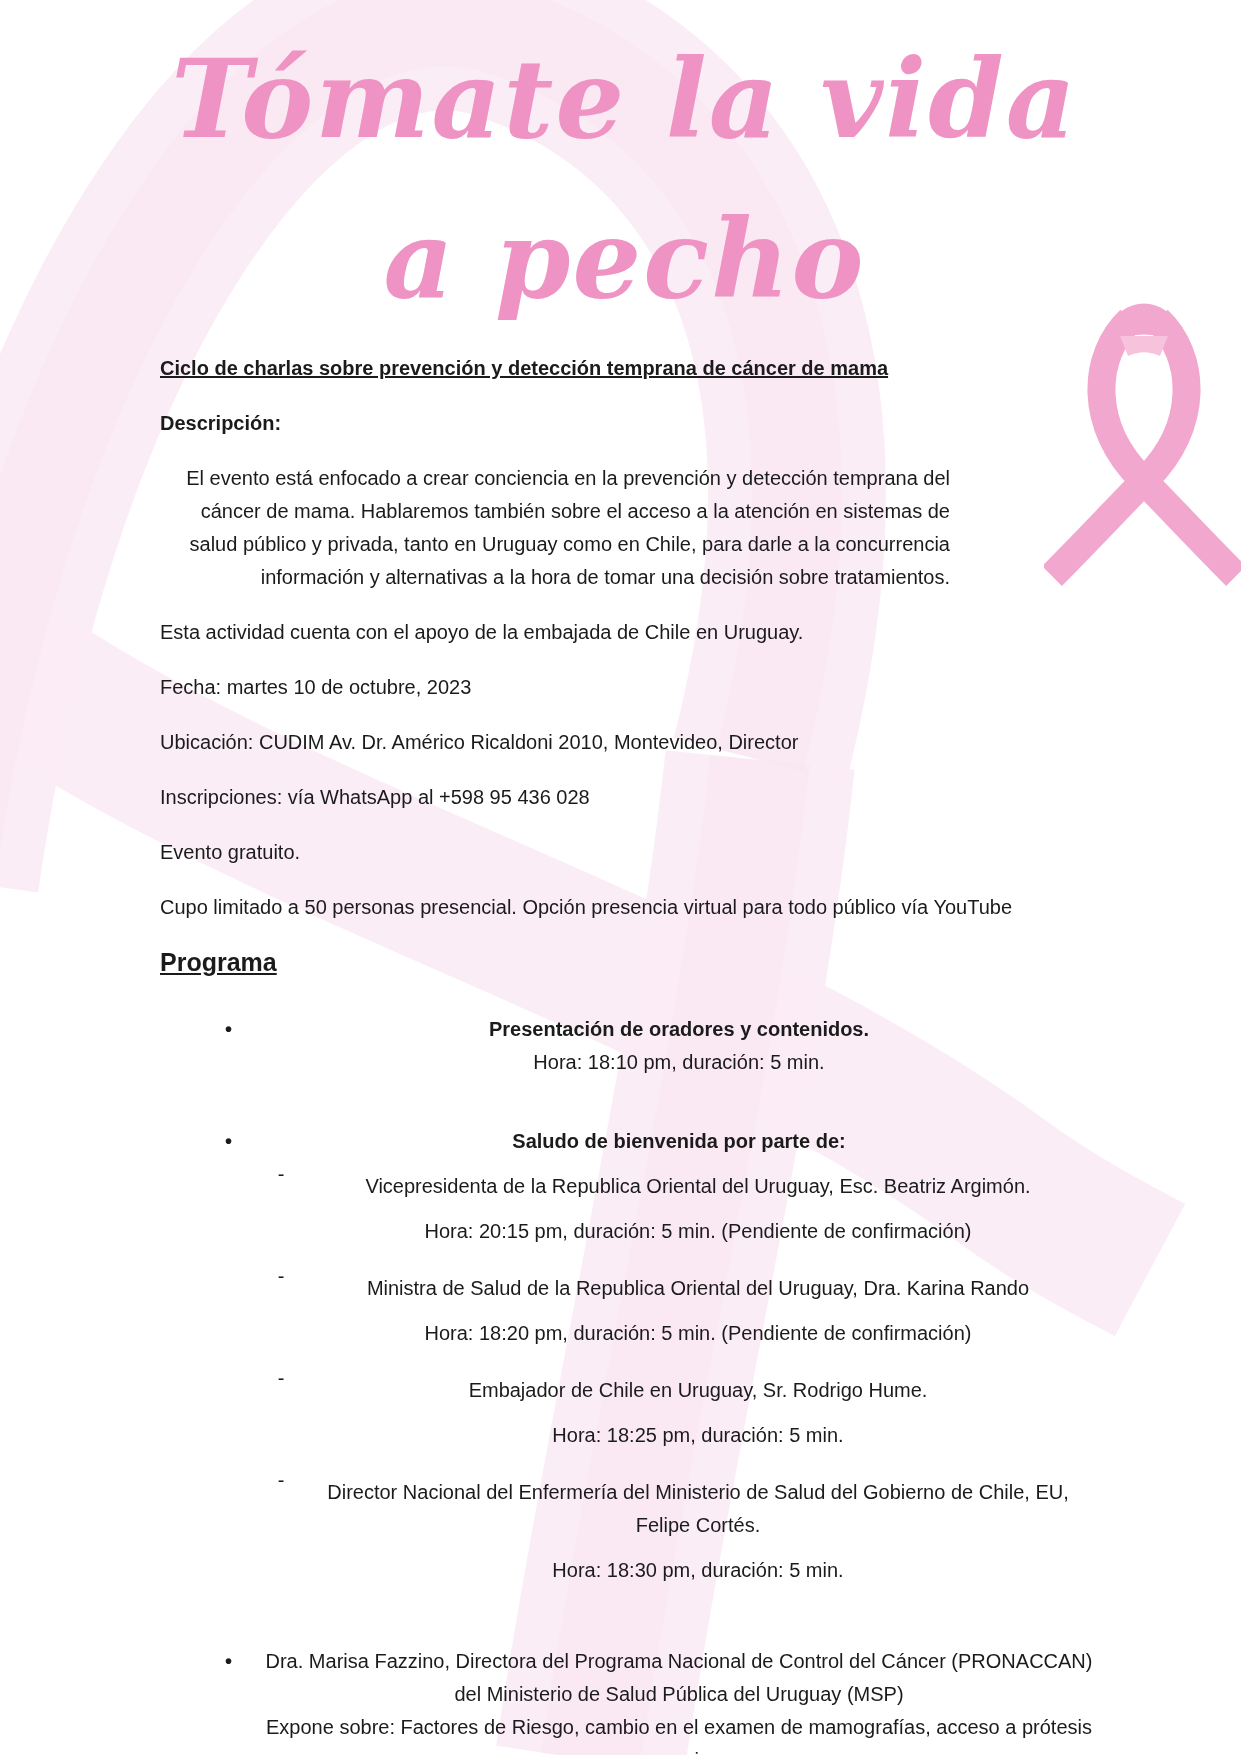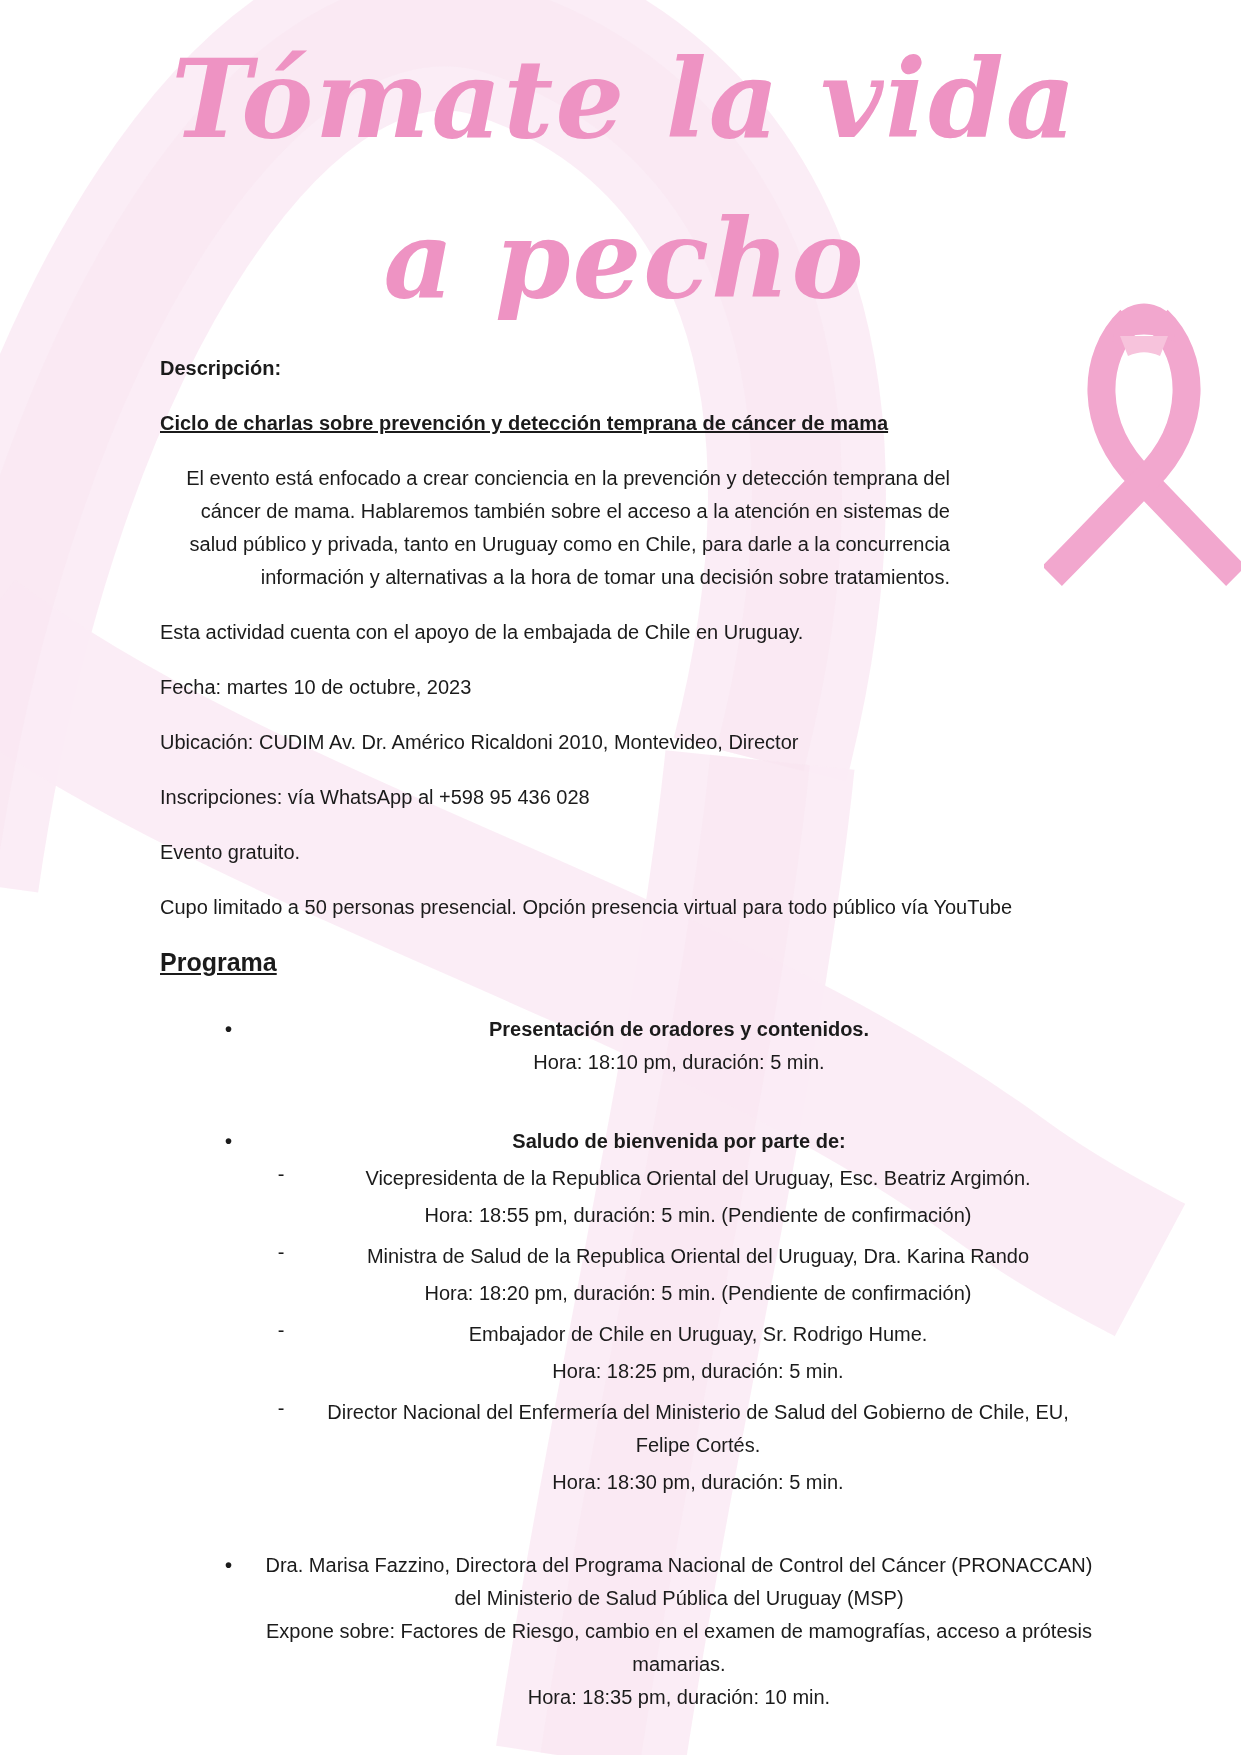--- a/index.html
+++ b/index.html
@@ -42,21 +42,21 @@
     margin:10px 0 34px 0;line-height:33px;
   }
   .pitem{display:flex;margin-bottom:46px;}
   .pitem.last{margin-top:18px;margin-bottom:0;}
   .pitem > .marker{flex:0 0 33px;margin-left:65px;font-weight:bold;}
   .ptext{flex:1;max-width:842px;text-align:center;}
   .ptext p{margin:0;}
   .sub{display:flex;}
   .sub > .marker{flex:0 0 30px;margin-left:8px;font-weight:normal;}
   .subtext{flex:1;}
-  .subtext p{margin:4px;}
+  .subtext p{margin:12px;}
 </style>
 </head>
 <body>
 
 <div class="page">
 
   <svg class="watermark" viewBox="0 0 1241 1755" xmlns="http://www.w3.org/2000/svg" aria-hidden="true">
     <g fill="none" stroke="#fbecf6" stroke-opacity="0.95">
 
       <path d="M -50 880 C 30 320 280 -40 500 30 C 720 100 870 330 760 760" stroke-width="178"></path>
@@ -80,23 +80,23 @@
     <g fill="none" stroke="#f2a7ce" stroke-width="28">
       <path d="M 86 24 C 48 60 44 130 98 183 C 132 218 162 250 192 280"></path>
       <path d="M 114 24 C 152 60 156 130 102 183 C 68 218 38 250 8 280"></path>
     </g>
     <path d="M 74 18 C 90 4 110 4 126 18 L 132 46 C 110 36 90 36 68 46 Z" fill="#f2a7ce"></path>
     <path d="M 76 40 L 124 40 L 116 60 C 104 55 96 55 84 60 Z" fill="#f7c3dc"></path>
   </svg>
 
   <div class="content">
 
+    <p class="b u">Ciclo de charlas sobre prevención y detección temprana de cáncer de mama</p>
+
     <p class="b">Descripción:</p>
-
-    <p class="b u">Ciclo de charlas sobre prevención y detección temprana de cáncer de mama</p>
 
     <p class="intro">El evento está enfocado a crear conciencia en la prevención y detección temprana del cáncer de mama. Hablaremos también sobre el acceso a la atención en sistemas de salud público y privada, tanto en Uruguay como en Chile, para darle a la concurrencia información y alternativas a la hora de tomar una decisión sobre tratamientos.</p>
 
     <p>Esta actividad cuenta con el apoyo de la embajada de Chile en Uruguay.</p>
     <p>Fecha: martes 10 de octubre, 2023</p>
     <p>Ubicación: CUDIM Av. Dr. Américo Ricaldoni 2010, Montevideo, Director</p>
     <p>Inscripciones: vía WhatsApp al +598 95 436 028</p>
     <p>Evento gratuito.</p>
     <p>Cupo limitado a 50 personas presencial. Opción presencia virtual para todo público vía YouTube</p>
 
@@ -112,21 +112,21 @@
 
     <div class="pitem">
       <span class="marker">•</span>
       <div class="ptext">
         <p class="b">Saludo de bienvenida por parte de:</p>
 
         <div class="sub">
           <span class="marker">-</span>
           <div class="subtext">
             <p>Vicepresidenta de la Republica Oriental del Uruguay, Esc. Beatriz Argimón.</p>
-            <p>Hora: 18:55 pm, duración: 5 min. (Pendiente de confirmación)</p>
+            <p>Hora: 20:15 pm, duración: 5 min. (Pendiente de confirmación)</p>
           </div>
         </div>
 
         <div class="sub">
           <span class="marker">-</span>
           <div class="subtext">
             <p>Ministra de Salud de la Republica Oriental del Uruguay, Dra. Karina Rando</p>
             <p>Hora: 18:20 pm, duración: 5 min. (Pendiente de confirmación)</p>
           </div>
         </div>

